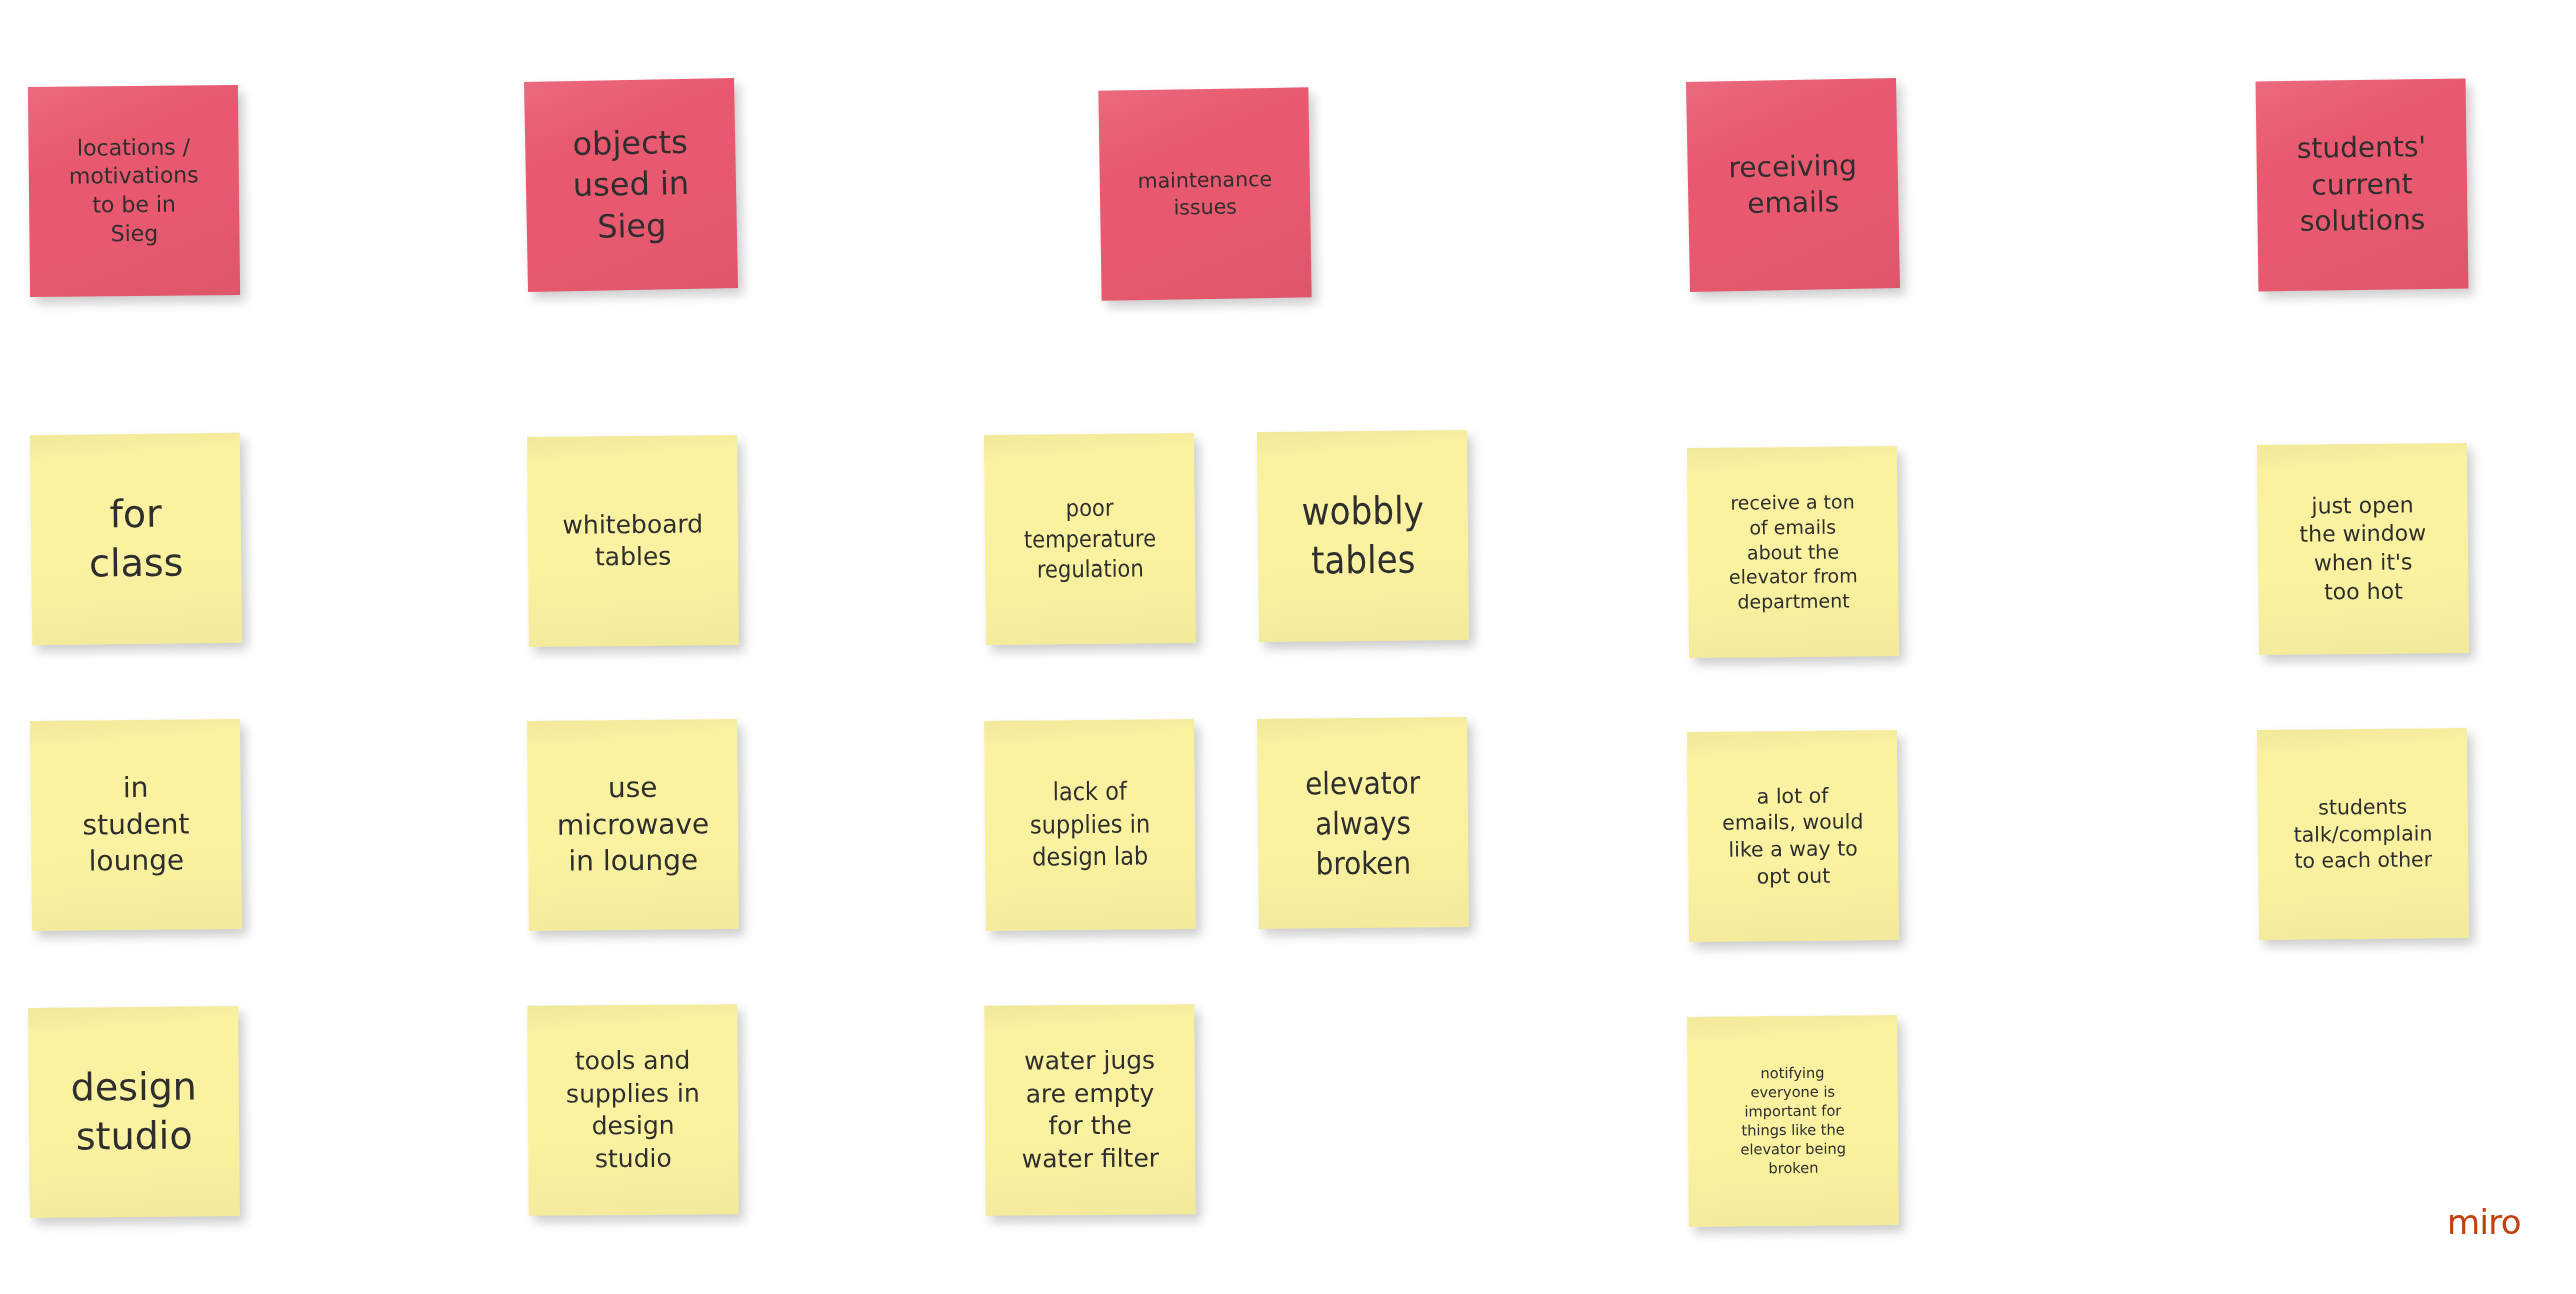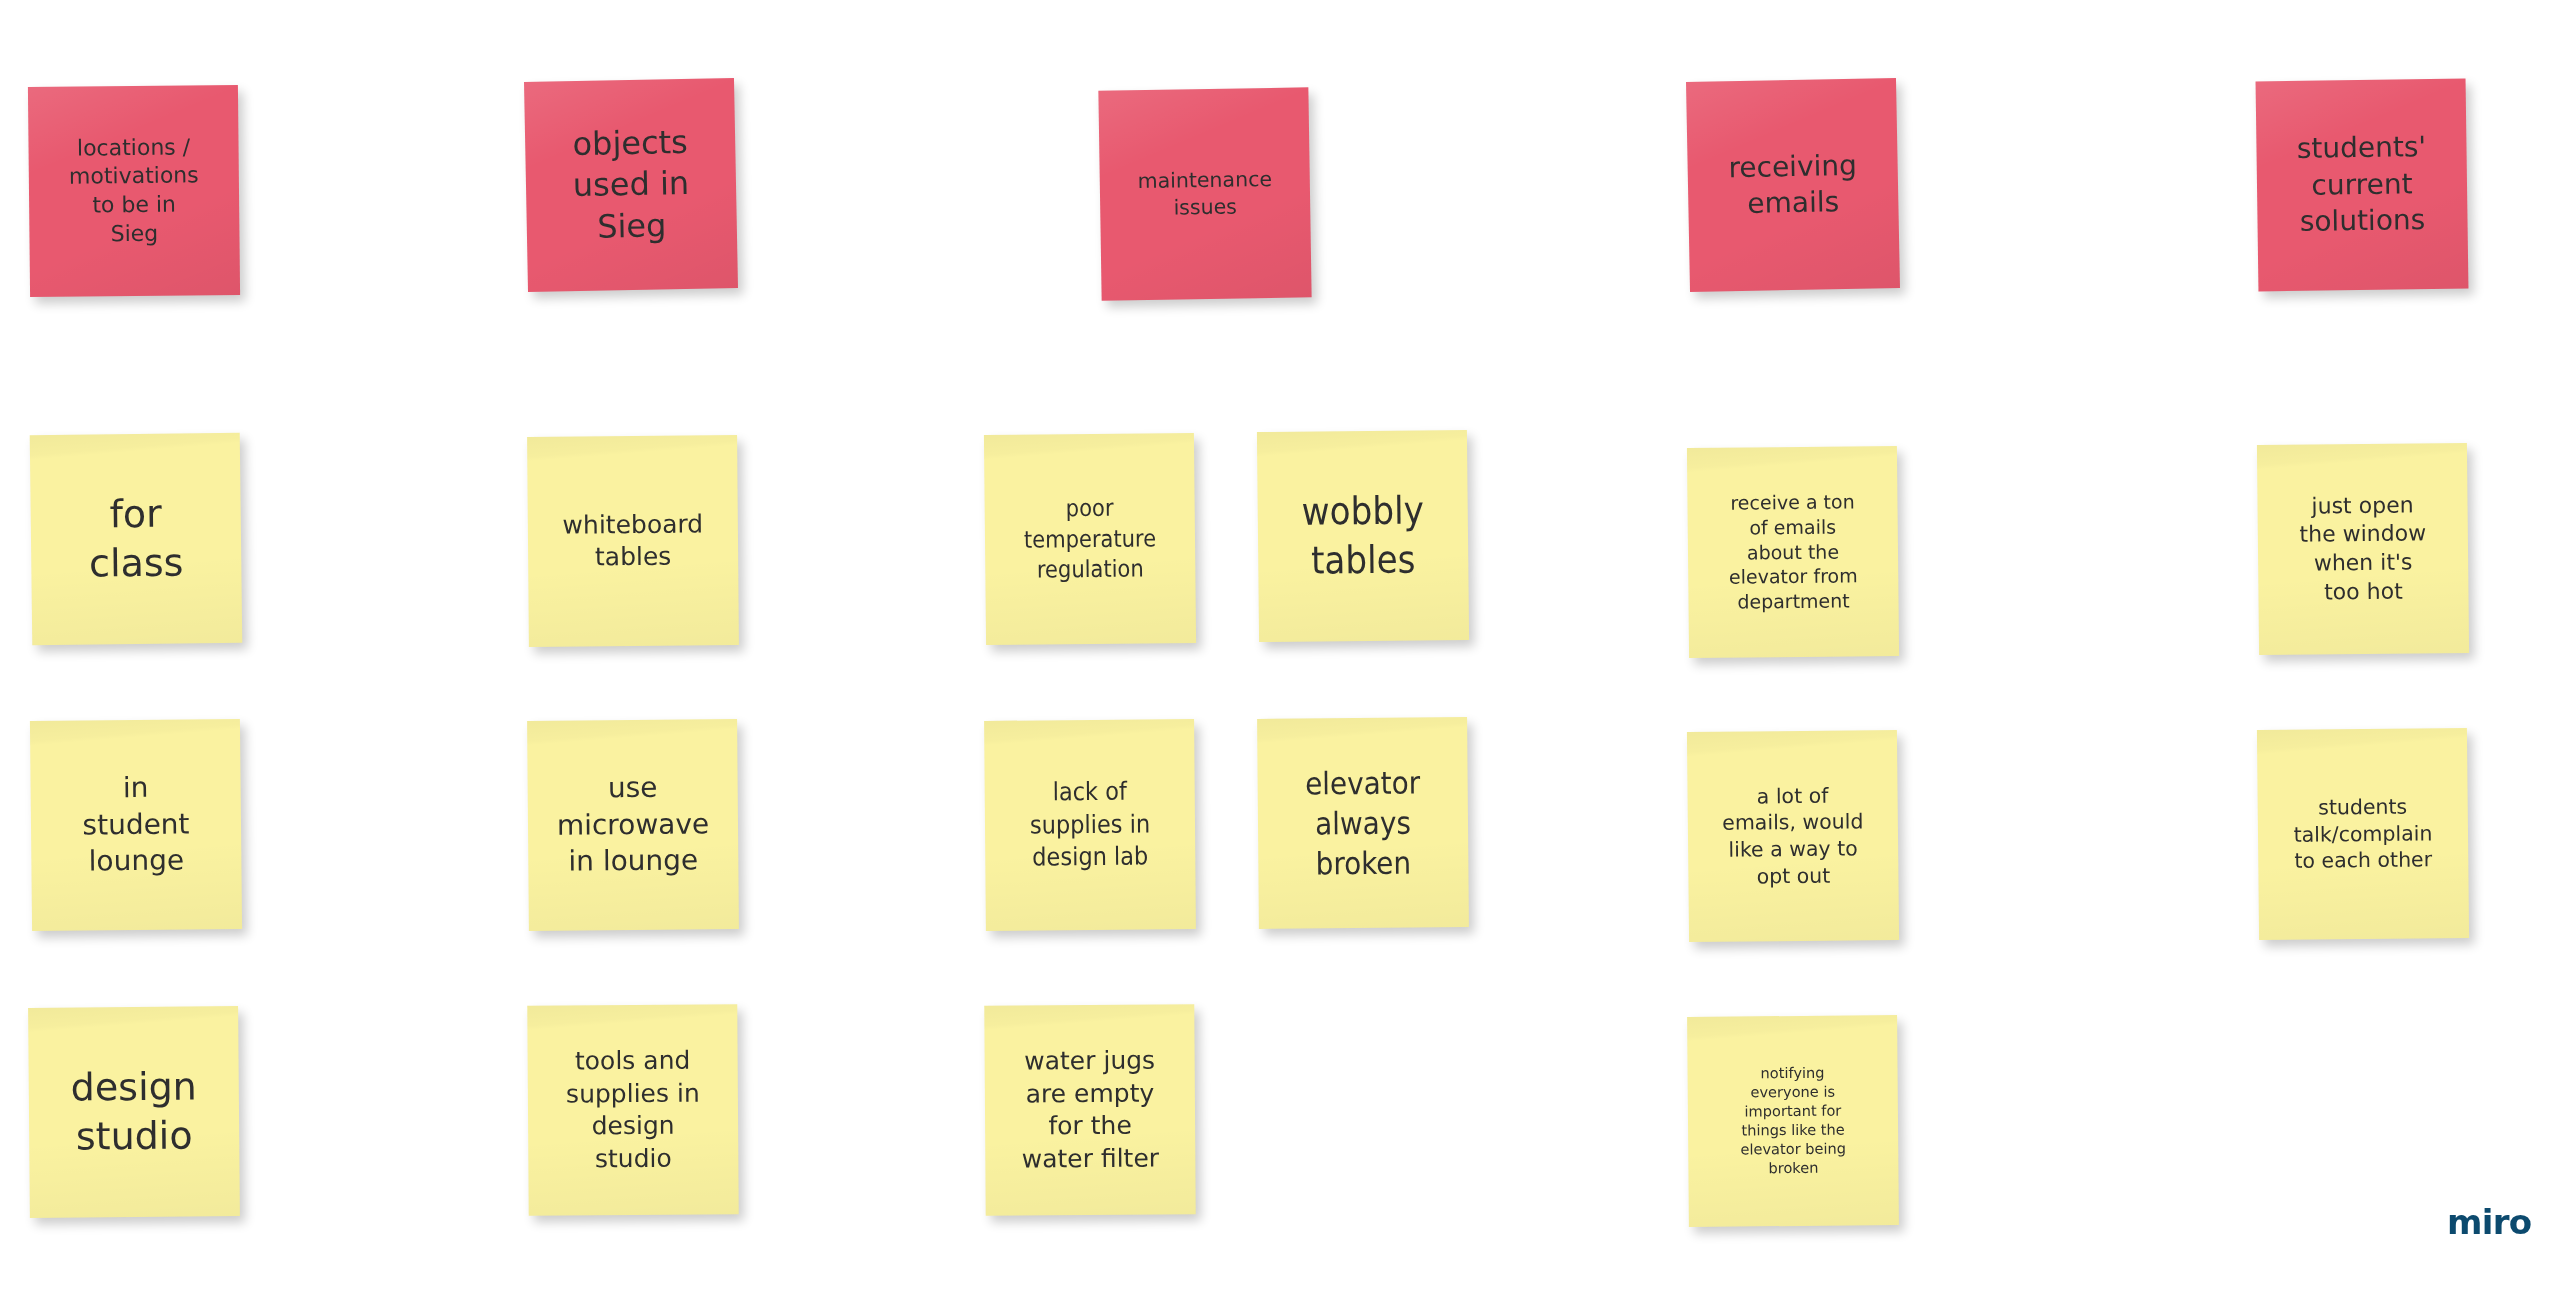--- a/index.html
+++ b/index.html
@@ -56,23 +56,23 @@
   
   .sq  { width: 210px; height: 210px; }
 
   
   #watermark {
     position: absolute;
     left: 2447px;
     top: 1202px;
     font-size: 34px;
     letter-spacing: -0.7px;
-    color: #0c4a6e;
+    color: #c2410c;
     font-family: "DejaVu Sans", "Liberation Sans", sans-serif;
-    font-weight: 700;
+    font-weight: 400;
     user-select: none;
     text-align: right;
   }
 
   
   .fs20 { font-size: 14.6px; }
   .fs26 { font-size: 19px; }
   .fs28 { font-size: 20.5px; }
   .fs30 { font-size: 22px; }
   .fs32 { font-size: 23.4px; }

